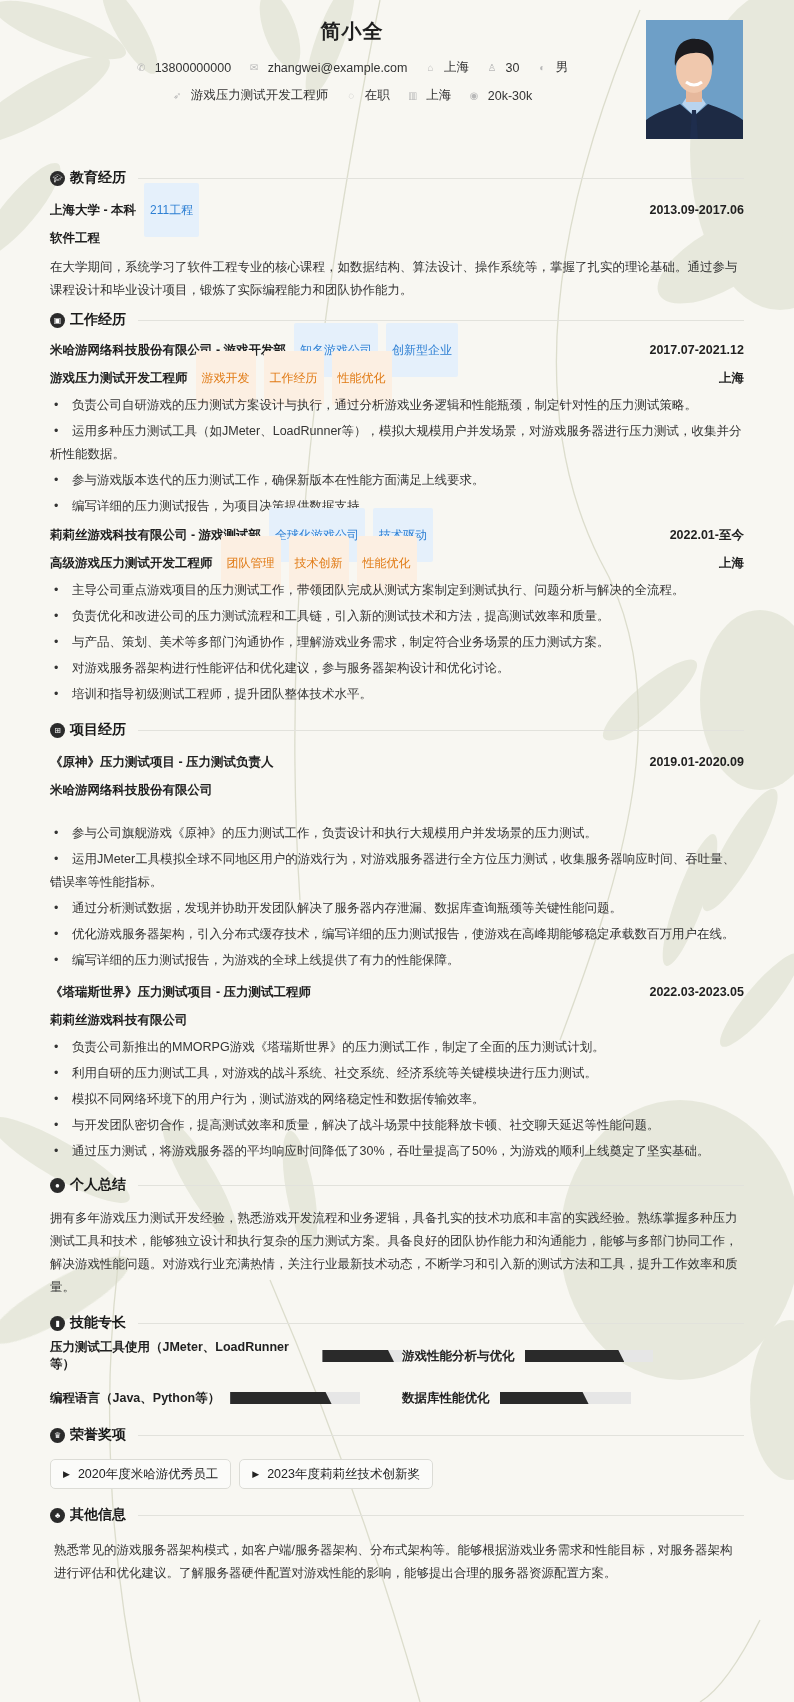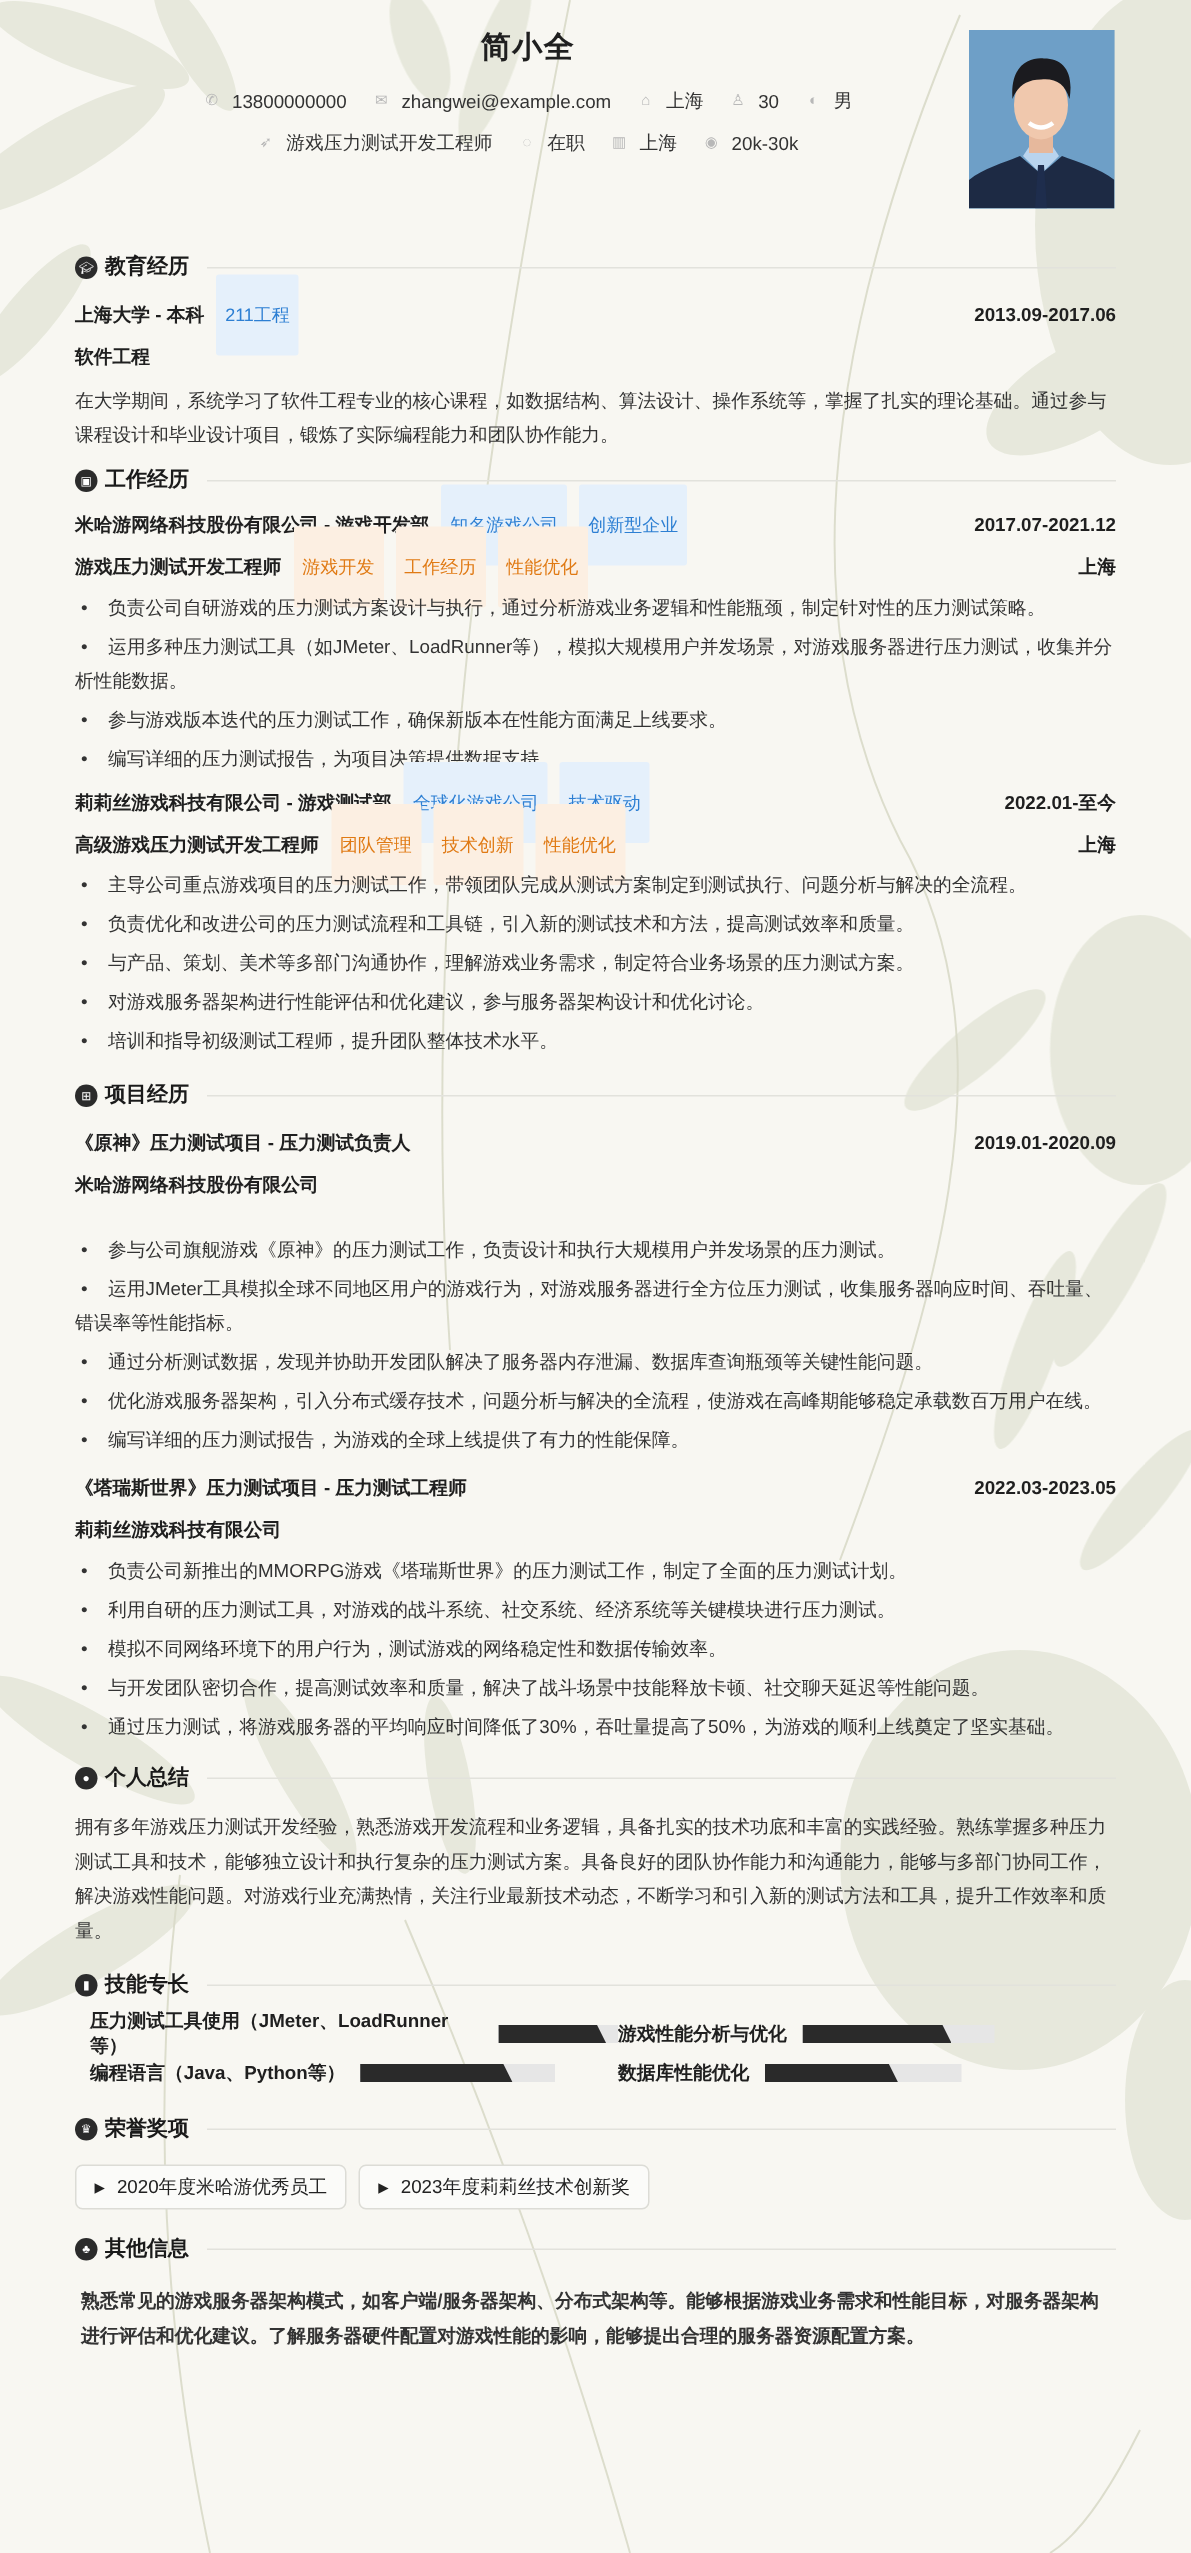--- a/index.html
+++ b/index.html
@@ -37,32 +37,32 @@
   .row .right { font-weight: bold; }
   .tag { display: inline-block; font-weight: normal; font-size: 12px; padding: 19px 6px; margin-left: 8px; border-radius: 2px; line-height: 16px; }
   .tag.blue { color: #2d7fd3; background: #e5f0fb; }
   .tag.orange { color: #e07a14; background: #fcefe2; }
 
   .para { font-size: 12.5px; line-height: 23px; color: #333; }
   .bullets { list-style: none; }
   .bullets li { font-size: 12.5px; line-height: 23px; color: #333; padding-left: 0; margin-bottom: 3px; }
   .bullets li::before { content: "•"; display: inline-block; width: 18px; padding-left: 4px; color: #333; }
 
-  .skills { display: grid; grid-template-columns: 352px 1fr; row-gap: 0; margin-top: 4px; margin-left: 10px; }
+  .skills { display: grid; grid-template-columns: 352px 1fr; row-gap: 16px; margin-top: 4px; }
   .skill { display: flex; align-items: center; height: 26px; font-size: 12.5px; font-weight: bold; }
   .skill .track { position: relative; width: 80px; height: 12px; background: #e6e6e6; margin-left: 10px; overflow: hidden; }
   .skill .fill { position: absolute; left: 0; top: 0; height: 12px; background: #2a2a2a; clip-path: polygon(0 0, calc(100% - 6px) 0, 100% 100%, 0 100%); }
 
   .awards { display: flex; gap: 8px; margin-top: 8px; }
   .award { display: inline-flex; align-items: center; height: 30px; padding: 0 12px; border: 1px solid #dcdcd6; border-radius: 5px; background: #fbfbf9; font-size: 12.5px; color: #222; }
   .award .tri { font-size: 9px; margin-right: 8px; }
 
   .other { display: flex; margin-top: 10px; font-size: 12.5px; line-height: 23px; }
   .other .label { font-weight: bold; white-space: nowrap; }
-  .other .val { color: #333; font-weight: bold; }
+  .other .val { color: #333; }
 </style>
 </head>
 <body>
 
 <svg class="bg" width="794" height="1702" viewBox="0 0 794 1702">
   <g fill="#e4e6d8" opacity="0.85">
     <ellipse cx="60" cy="30" rx="70" ry="18" transform="rotate(20 60 30)"></ellipse>
     <ellipse cx="40" cy="100" rx="80" ry="20" transform="rotate(-30 40 100)"></ellipse>
     <ellipse cx="20" cy="210" rx="60" ry="16" transform="rotate(-50 20 210)"></ellipse>
     <ellipse cx="130" cy="30" rx="50" ry="14" transform="rotate(60 130 30)"></ellipse>
@@ -247,21 +247,21 @@
       </div>
       <div class="row">
         <div class="left">
             <span>米哈游网络科技股份有限公司</span>
           </div>
       </div>
       <ul class="bullets" style="margin-top:18px;">
         <li>参与公司旗舰游戏《原神》的压力测试工作，负责设计和执行大规模用户并发场景的压力测试。</li>
         <li>运用JMeter工具模拟全球不同地区用户的游戏行为，对游戏服务器进行全方位压力测试，收集服务器响应时间、吞吐量、错误率等性能指标。</li>
         <li>通过分析测试数据，发现并协助开发团队解决了服务器内存泄漏、数据库查询瓶颈等关键性能问题。</li>
-        <li>优化游戏服务器架构，引入分布式缓存技术，问题分析与解决的全流程，使游戏在高峰期能够稳定承载数百万用户在线。</li>
+        <li>优化游戏服务器架构，引入分布式缓存技术，编写详细的压力测试报告，使游戏在高峰期能够稳定承载数百万用户在线。</li>
         <li>编写详细的压力测试报告，为游戏的全球上线提供了有力的性能保障。</li>
       </ul>
     </div>
 
     <div>
       <div class="row" style="margin-top:6px;">
         <div class="left">
             <span>《塔瑞斯世界》压力测试项目 - 压力测试工程师</span>
           </div>
         <div class="right">2022.03-2023.05</div>

